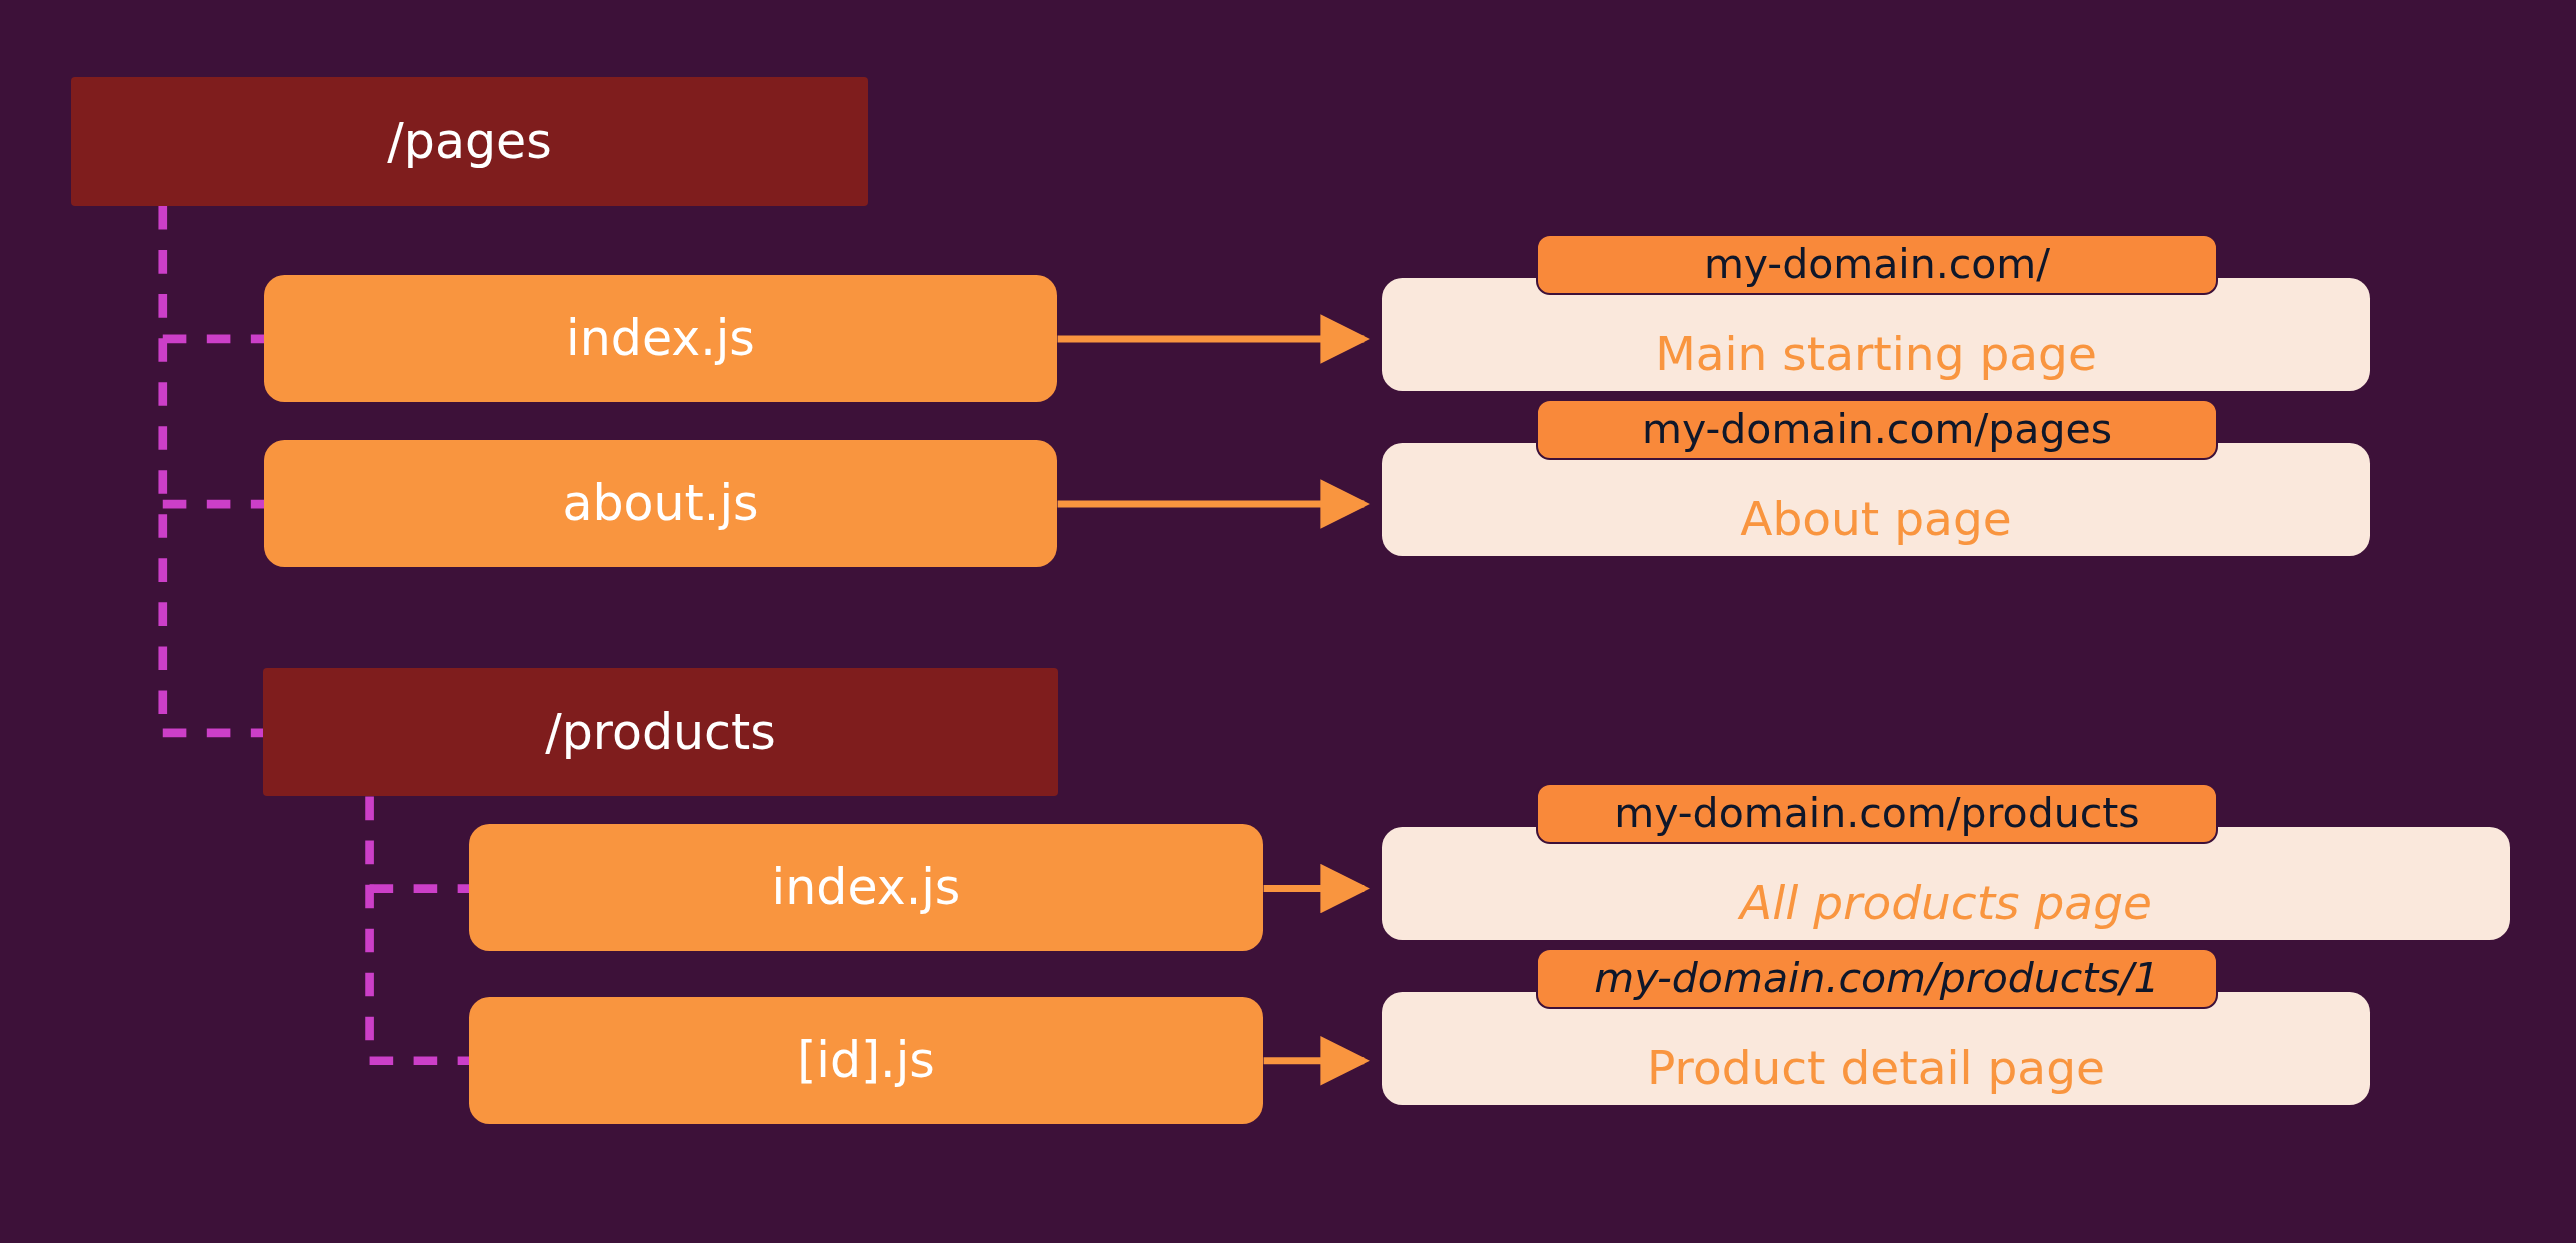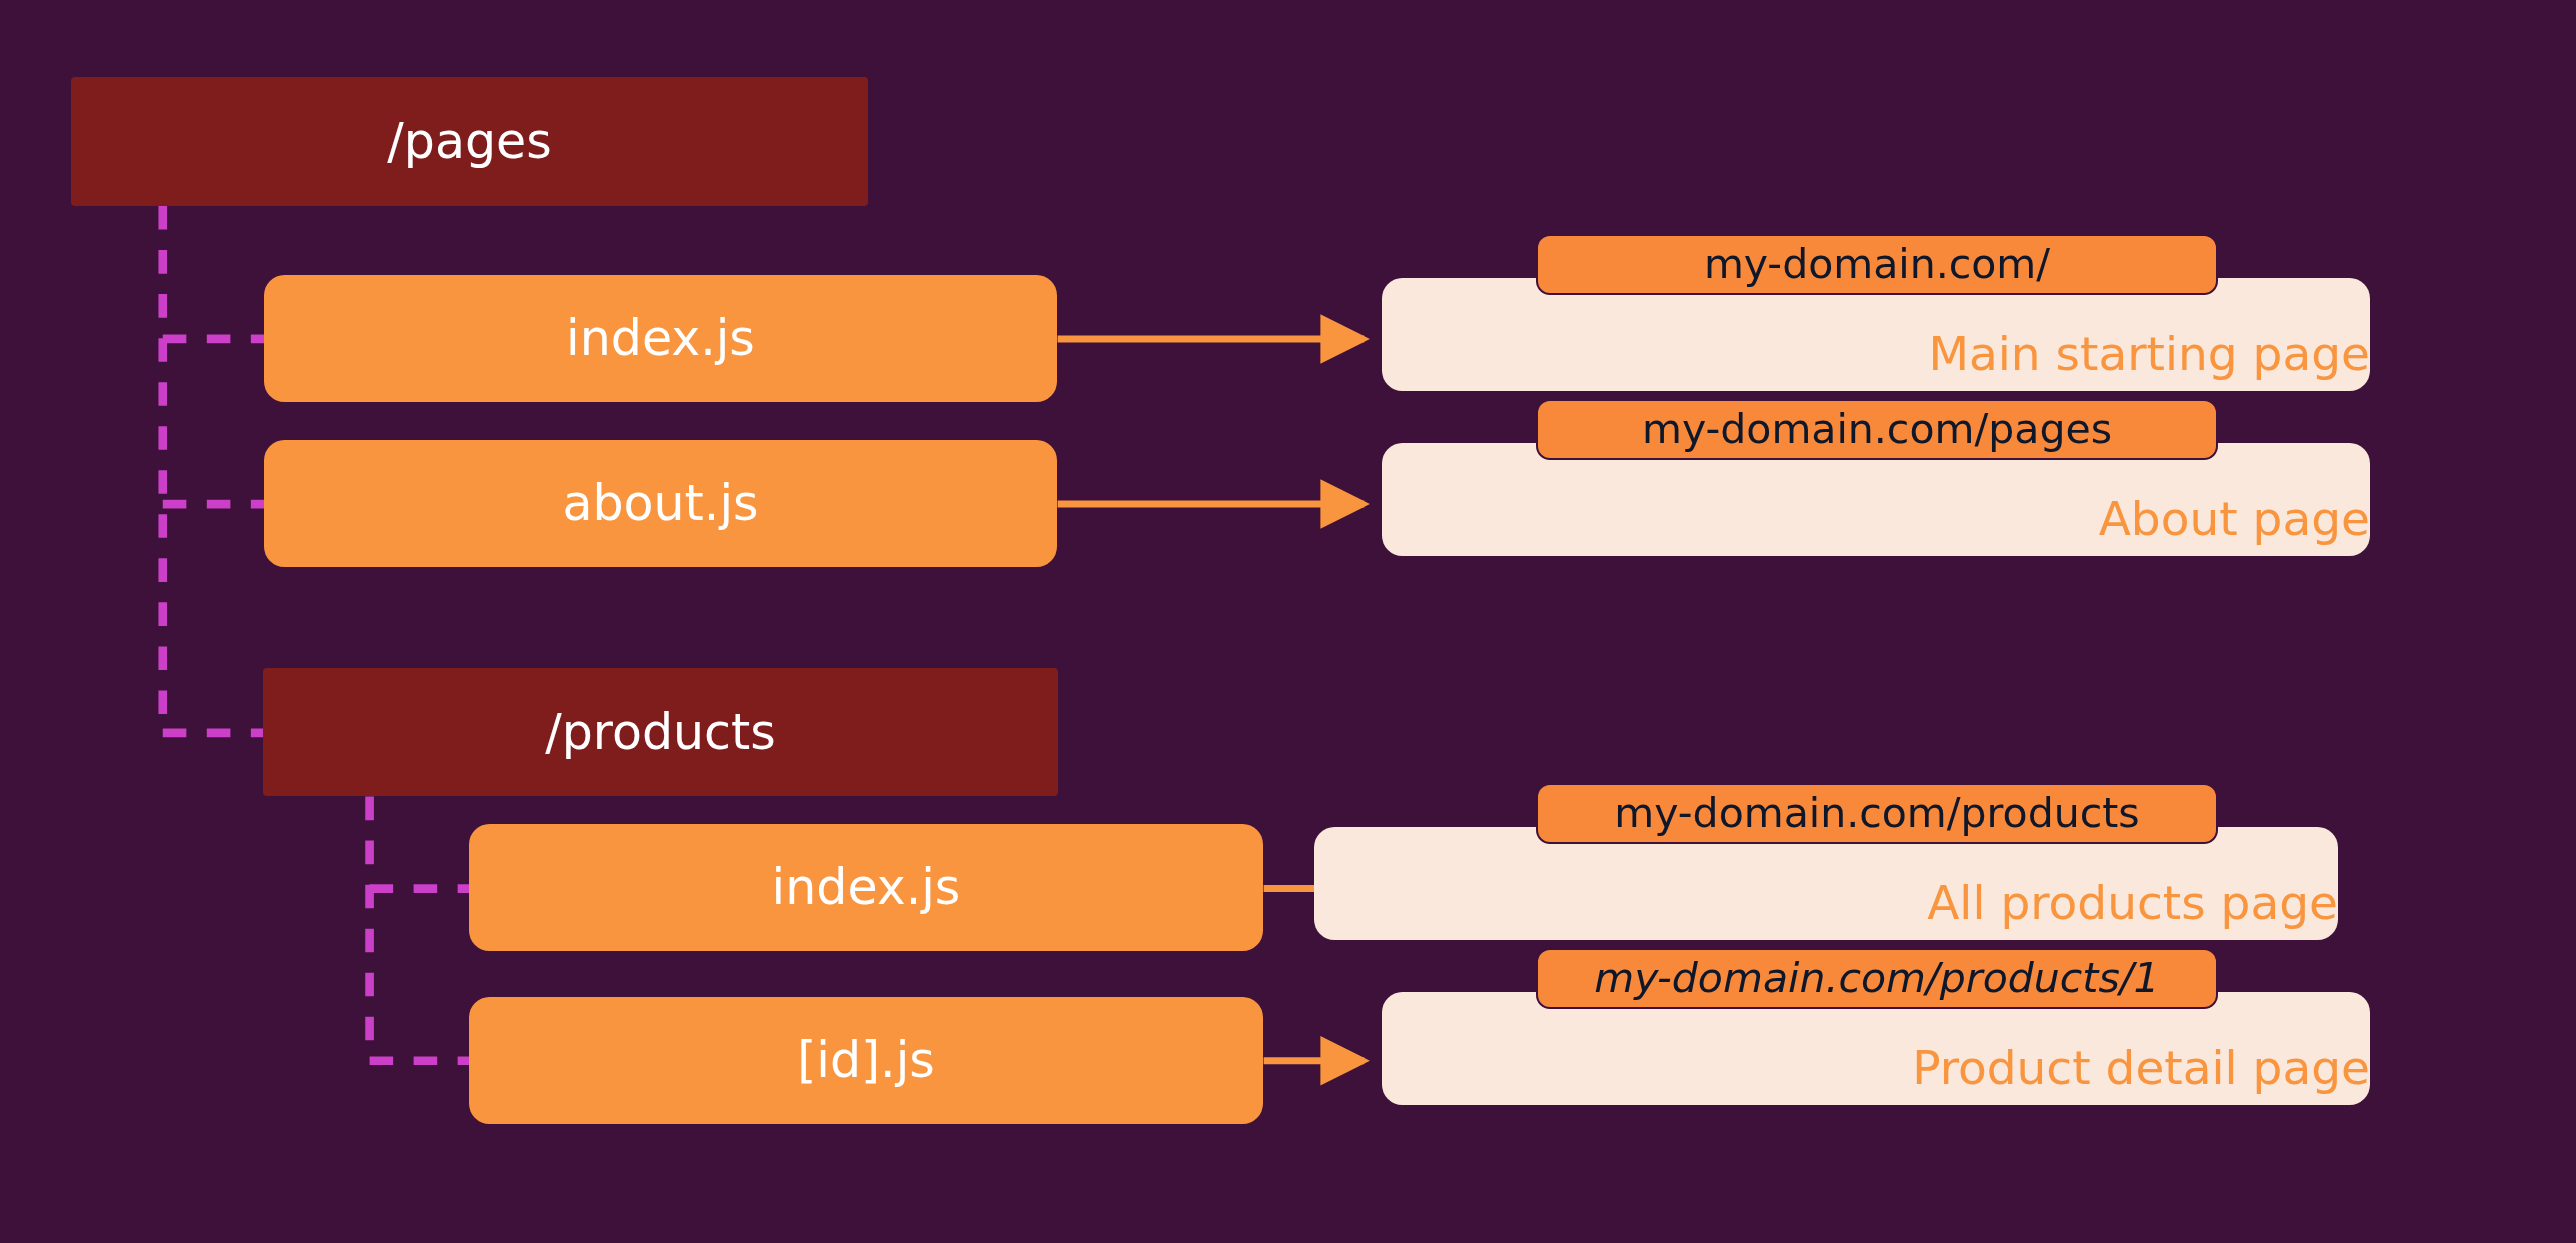--- a/index.html
+++ b/index.html
@@ -57,21 +57,21 @@
     position: absolute;
     background: #FAE8DC;
     border-radius: 20.4px;
     box-sizing: border-box;
   }
   .result-desc {
     position: absolute;
     left: 0;
     right: 0;
     bottom: 14px;
-    text-align: right;
+    text-align: center;
     color: #F9953F;
     font-size: 47px;
     line-height: 1;
     white-space: nowrap;
   }
 
   
   .url-pill {
     position: absolute;
     background: #F9893A;
@@ -164,21 +164,21 @@
     <span class="url-text">my-domain.com/</span>
   </div>
 
   <div class="result-card" style="left:1382px; top:443px; width:988px; height:113px;padding-left:36px;">
     <span class="result-desc">About page</span>
   </div>
   <div class="url-pill" style="left:1536px; top:399px; width:682px; height:61px;">
     <span class="url-text">my-domain.com/pages</span>
   </div>
 
-  <div class="result-card" style="left:1314px; top:827px; width:1024px; height:113px;">
+  <div class="result-card" style="left:1382px; top:827px; width:1128px; height:113px;font-style:italic;">
     <span class="result-desc">All products page</span>
   </div>
   <div class="url-pill" style="left:1536px; top:783px; width:682px; height:61px;">
     <span class="url-text">my-domain.com/products</span>
   </div>
 
   <div class="result-card" style="left:1382px; top:992px; width:988px; height:113px;">
     <span class="result-desc">Product detail page</span>
   </div>
   <div class="url-pill" style="left:1536px; top:948px; width:682px; height:61px;font-style:italic;">

